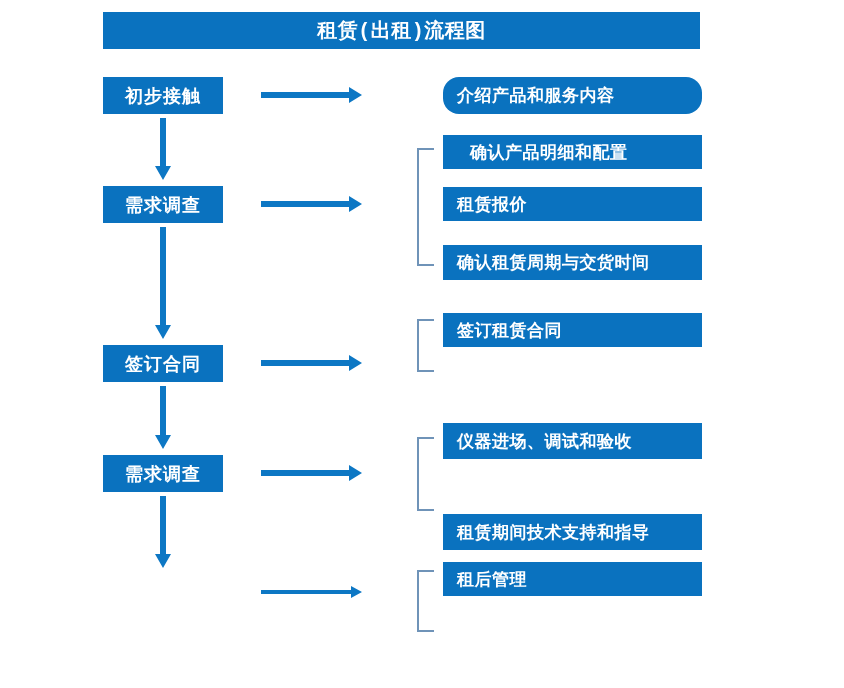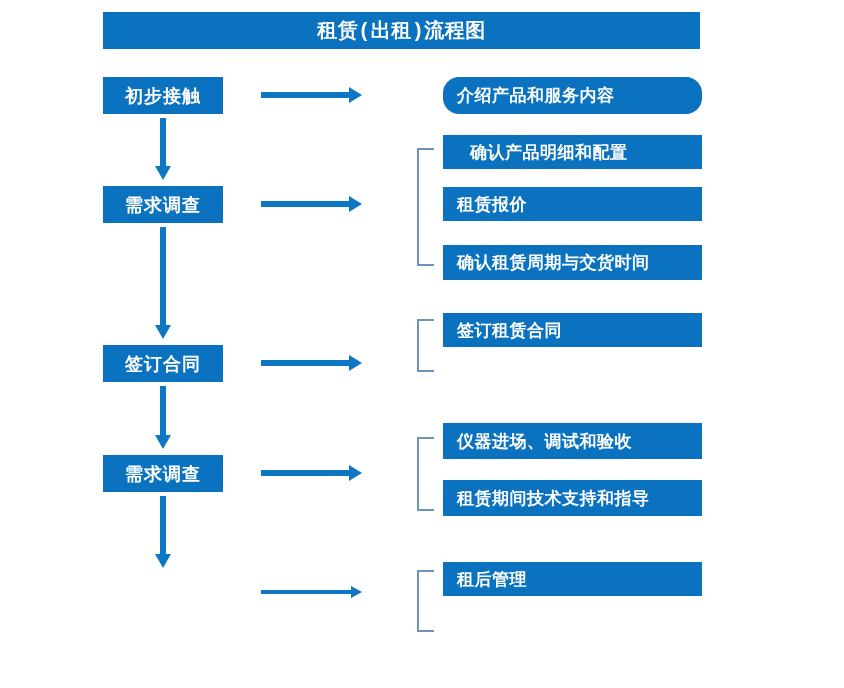--- a/index.html
+++ b/index.html
@@ -205,21 +205,21 @@
 
   <div class="detail-box" style="left:443px; top:313px; width:259px; height:34px;">
     <span>签订租赁合同</span>
   </div>
 
 
   <div class="detail-box" style="left:443px; top:423px; width:259px; height:36px;">
     <span>仪器进场、调试和验收</span>
   </div>
 
-  <div class="detail-box" style="left:443px; top:480px; width:259px; height:36px;">
+  <div class="detail-box" style="left:443px; top:514px; width:259px; height:36px;">
     <span>租赁期间技术支持和指导</span>
   </div>
 
   <div class="detail-box" style="left:443px; top:562px; width:259px; height:34px;">
     <span>租后管理</span>
   </div>
 
 
 </div>
 

